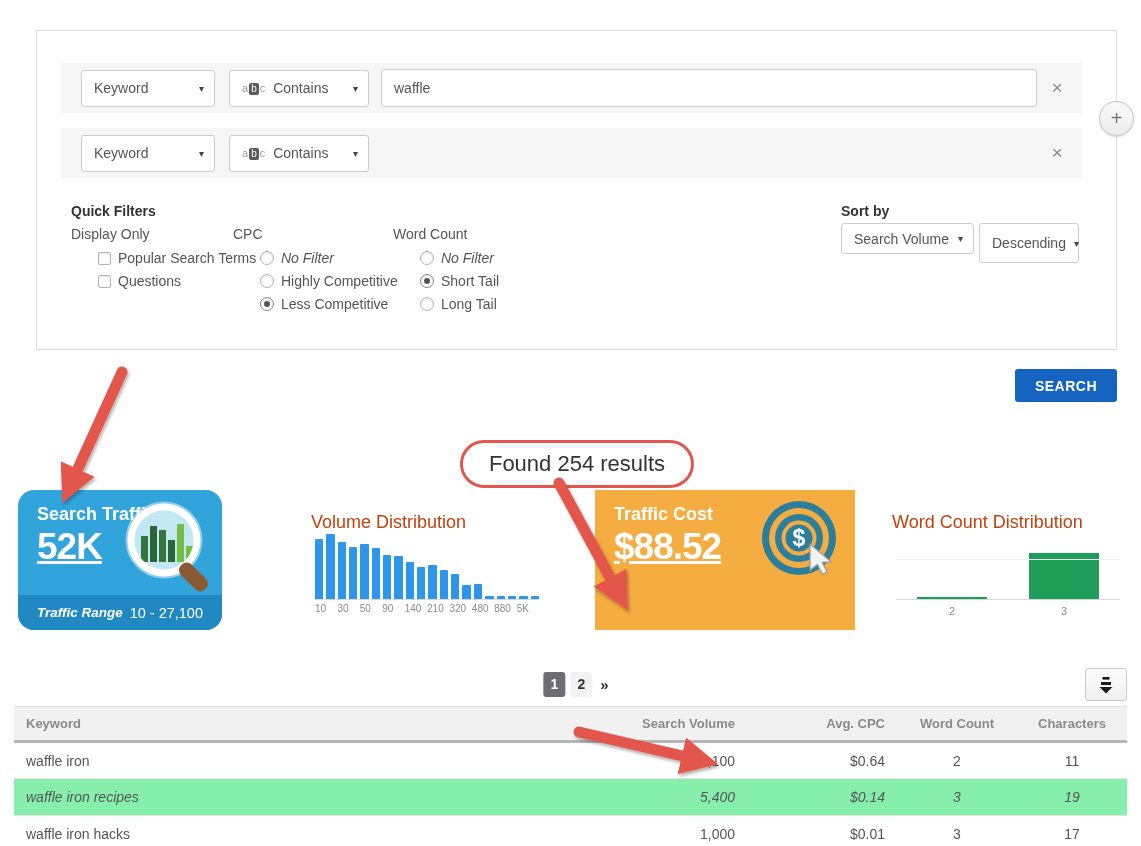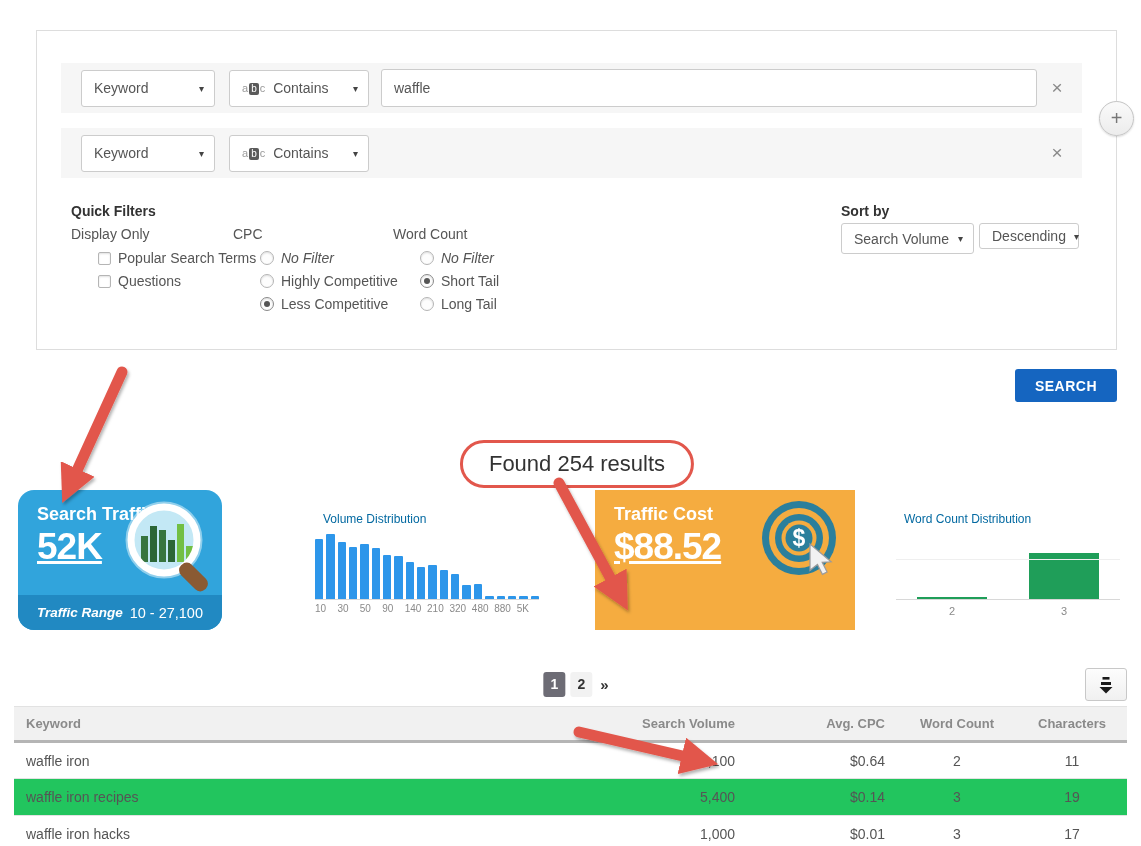--- a/index.html
+++ b/index.html
@@ -76,21 +76,21 @@
   }
   .radio.on { border-color:#8a8a8a; }
   .radio.on::after {
     content:""; position:absolute; left:3px; top:3px;
     width:6px; height:6px; border-radius:50%; background:#555;
   }
   .italic { font-style:italic; }
   
   .sort-title { position:absolute; left:804px; top:172px; font-size:14px; font-weight:bold; color:#333; }
   .sort-field { position:absolute; left:804px; top:192px; width:133px; height:31px; }
-  .sort-dir { position:absolute; left:942px; top:192px; width:100px; height:26px; }
+  .sort-dir { position:absolute; left:942px; top:192px; width:100px; height:40px; }
   
   .search-btn {
     position:absolute; left:1015px; top:369px; width:102px; height:33px;
     background:var(--accent-blue); color:#fff; border:none; border-radius:3px;
     font-family:"Liberation Sans", sans-serif;
     font-size:14px; font-weight:bold; letter-spacing:.5px; cursor:pointer;
   }
   
   .banner {
     position:absolute; left:577px; top:440px; transform:translateX(-50%);
@@ -113,21 +113,21 @@
   #card-traffic .card-footer { background:var(--card-blue-footer); }
   #card-cost { left:595px; width:260px; background:var(--card-orange); }
   #card-cost .card-footer { background:var(--card-orange-footer); }
   .card-icon { position:absolute; }
   #card-traffic .card-icon { right:2px; top:8px; }
   #card-cost .card-icon { right:10px; top:6px; }
   
   .chart-card { background:#fff; }
   #card-volume { left:297px; width:258px; }
   #card-wordcount { left:878px; width:258px; }
-  .chart-title { position:absolute; left:26px; top:22px; font-size:12px; color:#0369a1; }
+  .chart-title { position:absolute; left:14px; top:22px; font-size:18px; color:#c2410c; }
   .vchart {
     position:absolute; left:18px; right:16px;
     display:flex; align-items:flex-end; gap:3px;
     border-bottom:1px solid #d8d8d8;
   }
   #card-volume .vchart { top:44px; height:66px; }
   .vchart .bar { flex:1; background:var(--bar-blue); border-radius:1px 1px 0 0; }
   .vticks {
     position:absolute; left:18px; right:16px; display:flex;
     font-size:10px; color:#8a8a8a;
@@ -165,21 +165,21 @@
     border-collapse:collapse; table-layout:fixed; font-size:14px;
   }
   .results-table th {
     height:35px; background:#f1f1f1; color:#8a8a8a; font-size:13px;
     border-top:1px solid #e2e2e2; border-bottom:3px solid #b5b5b5;
     font-weight:bold; text-align:left; padding:0 12px;
   }
   .results-table td {
     height:37px; border-bottom:1px solid #e3e3e3; padding:0 12px; color:#555;
   }
-  .results-table tr.stripe td { background:#22c55e; }
+  .results-table tr.stripe td { background:#86efac;font-style:italic; }
   .col-num { text-align:right !important; }
   .col-mid { text-align:center !important; }
   
   #overlay { position:absolute; left:0; top:0; pointer-events:none; z-index:50; }
   #overlay line { stroke:var(--annotation-red); stroke-width:11; stroke-linecap:round; }
   .ah-fill { fill:var(--annotation-red); }
 </style>
 </head>
 <body>
 

